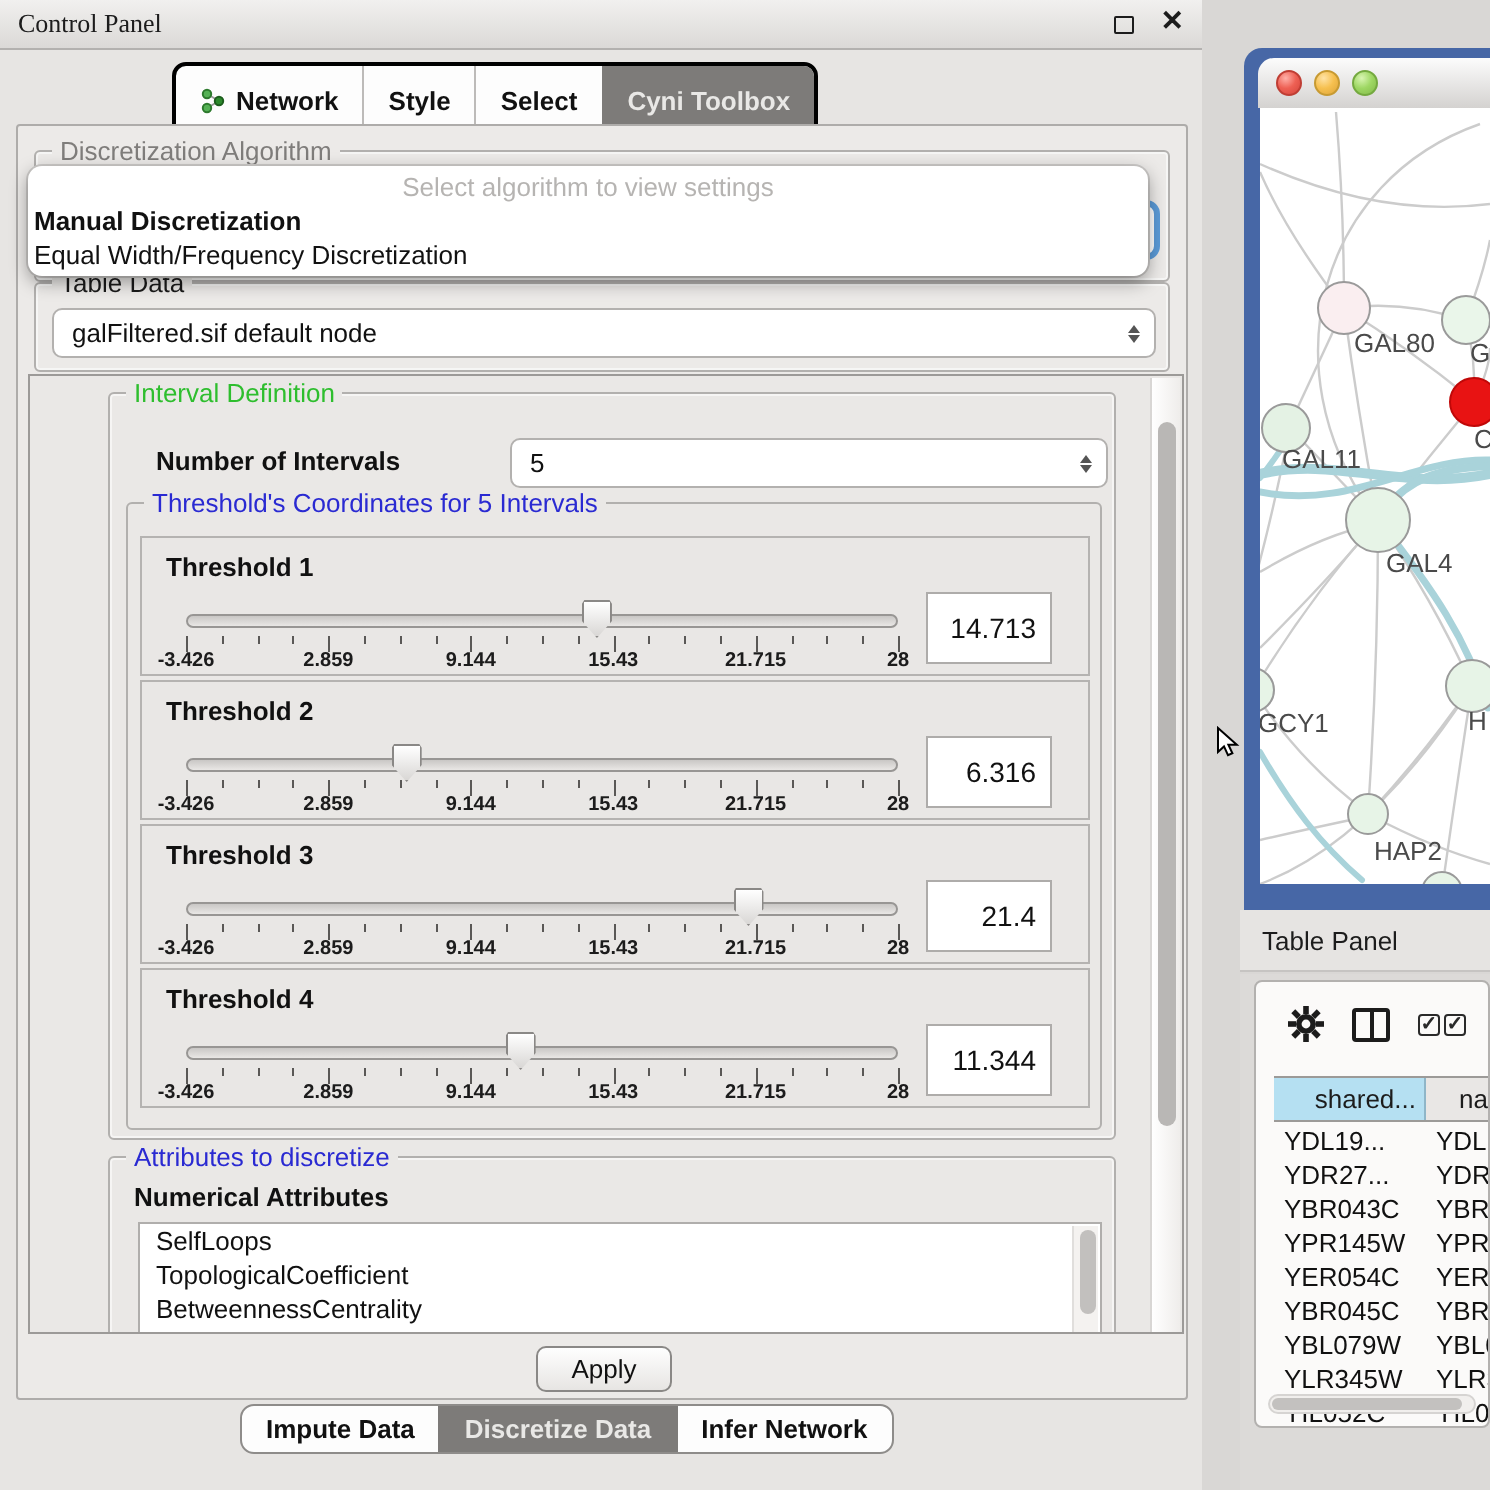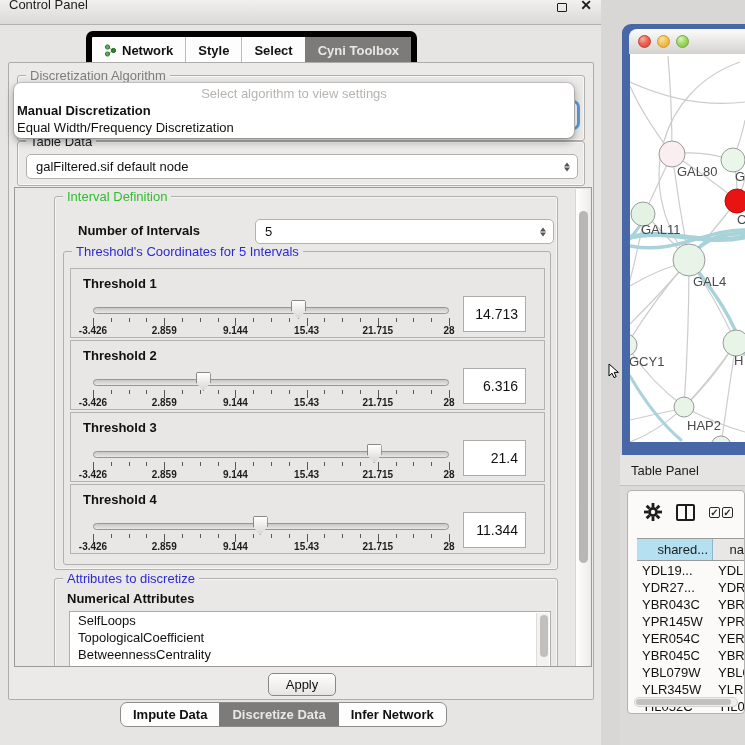--- a/index.html
+++ b/index.html
@@ -4,27 +4,27 @@
 <style>
   html,body{margin:0;padding:0;background:#dededd;}
   *{box-sizing:border-box;}
   .stage{position:relative;width:745px;height:745px;overflow:hidden;
          font-family:"Liberation Sans",sans-serif;background:#d9d7d5;color:#1a1a1a;}
 
   
   .control-panel{position:absolute;left:0;top:0;width:601px;height:745px;background:#e7e5e3;}
   .cp-titlebar{position:absolute;left:0;top:0;width:100%;height:22px;
       background:linear-gradient(#f1f0ef,#dbd9d7);border-bottom:1px solid #b3b1af;
-      display:flex;align-items:flex-end;padding:12px 9px;font-size:13px;color:#1c1c1c;}
+      display:flex;align-items:center;padding:12px 9px;font-size:13px;color:#1c1c1c;font-family:Liberation Serif, serif;}
   .cp-titlebar .t{flex:1;}
   .float-icon{width:10px;height:9px;border:1.5px solid #1c1c1c;border-radius:1px;margin-right:13px;}
   .close-icon{font-weight:bold;font-size:14px;line-height:14px;}
 
   .cp-tabbar{position:absolute;left:86px;top:31px;height:38px;display:flex;align-items:stretch;
-      background:#fdfdfd;border:6px solid #000000;border-radius:7px;overflow:hidden;}
+      background:#fdfdfd;border:2px solid #000000;border-radius:7px;overflow:hidden;}
   .tab{display:flex;align-items:center;gap:5px;padding:0 12px;font-size:13px;font-weight:bold;color:#111;
       border-left:1px solid #bdbbb9;white-space:nowrap;}
   .tab:first-child{border-left:none;}
   .tab.selected{background:#7d7b79;color:#e9e8e6;border-left-color:#7d7b79;}
   .tab.after-selected{border-left-color:#7d7b79;}
 
   .cp-body{position:absolute;left:8px;top:62px;width:586px;height:638px;
       background:#eceae8;border:1px solid #aeacaa;border-radius:2px;}
 
   .tgroup{position:absolute;border:1px solid #b2b0ae;border-radius:3px;

